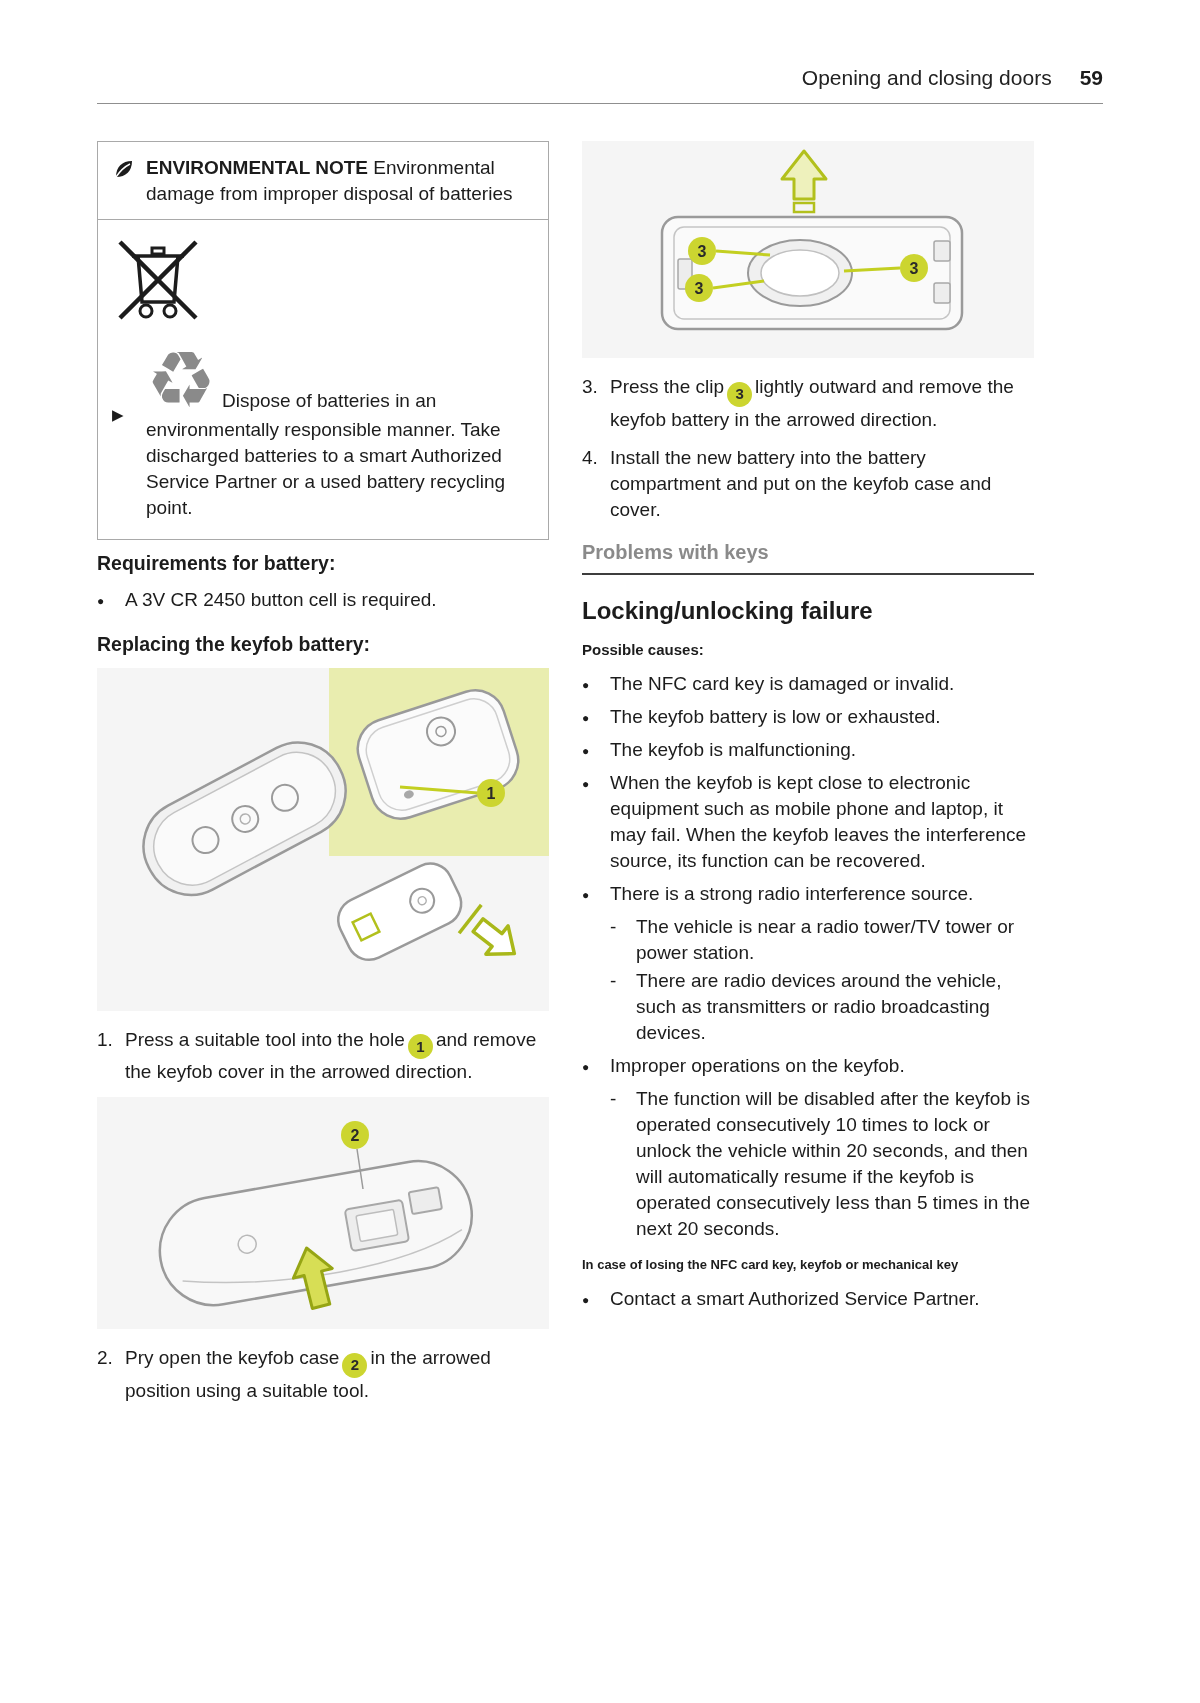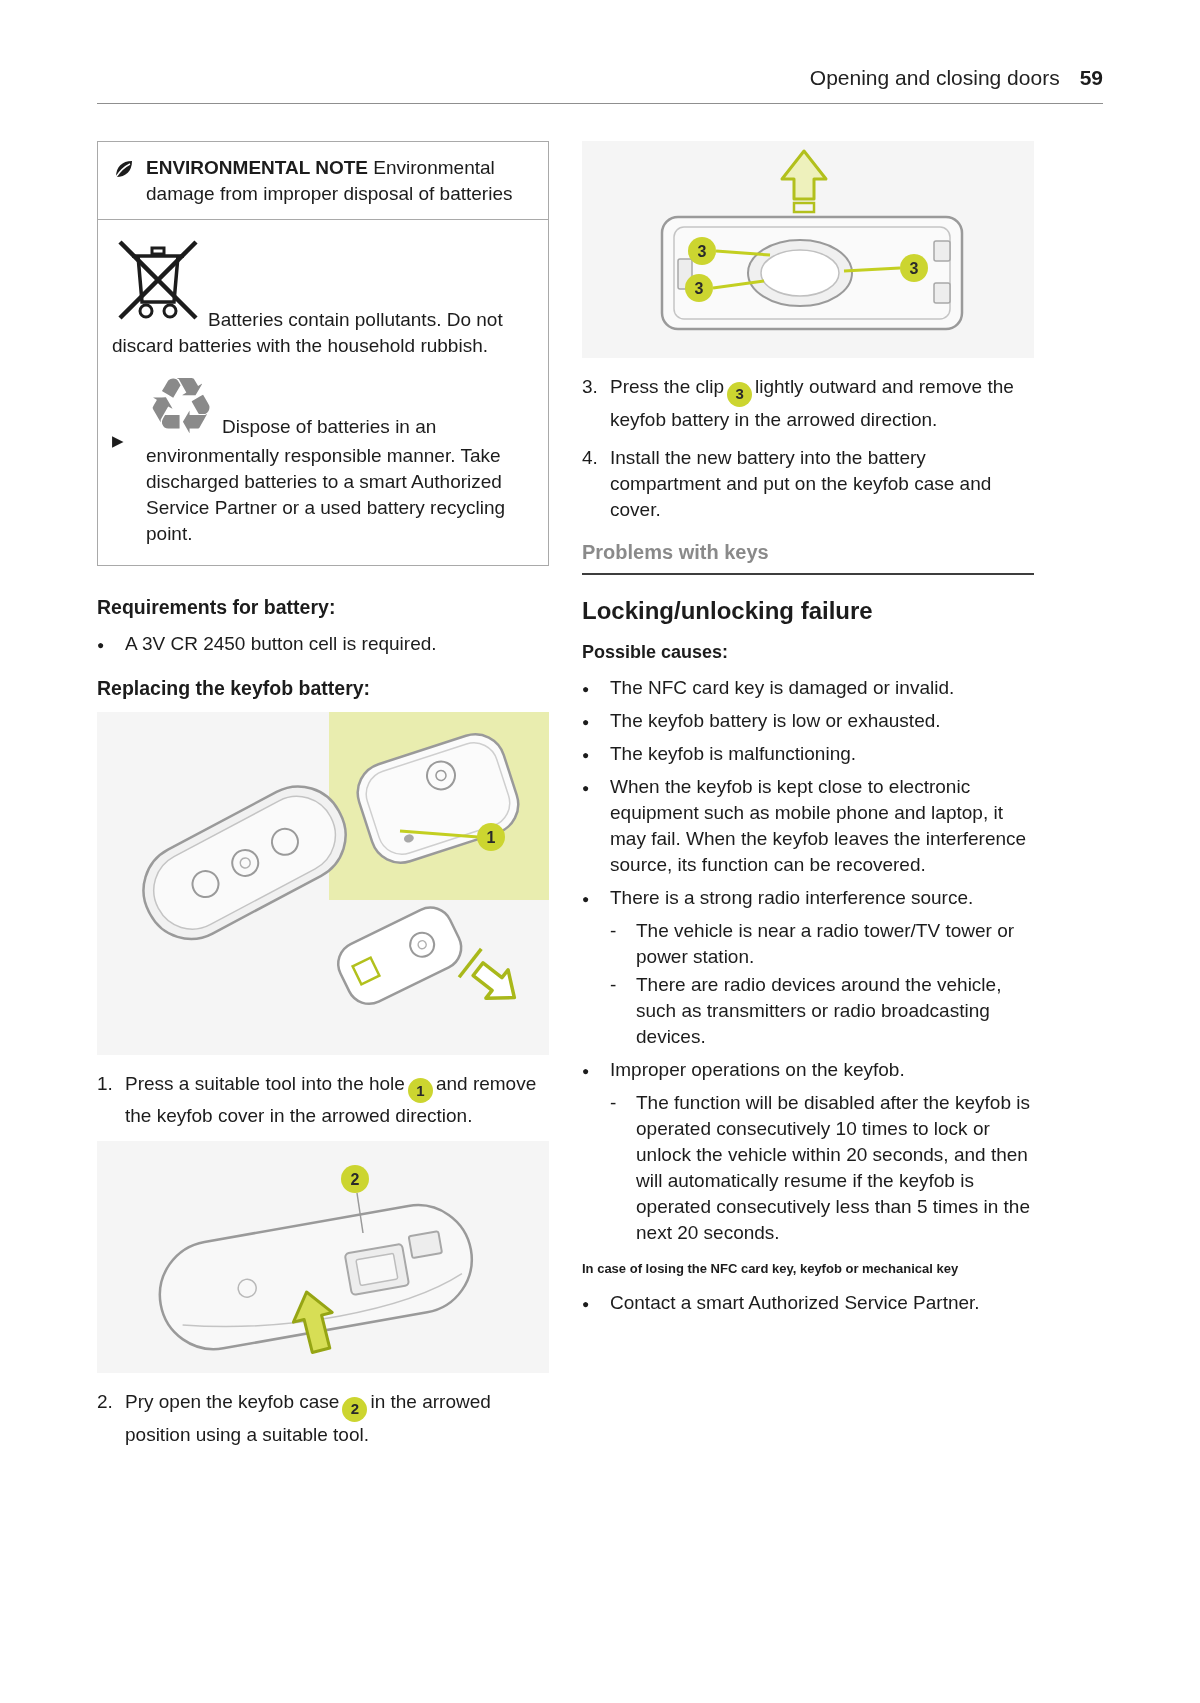--- a/index.html
+++ b/index.html
@@ -5,42 +5,42 @@
   * { margin:0; padding:0; box-sizing:border-box; }
   html,body { background:#ffffff; }
   body {
     width:1200px; height:1703px;
     font-family:"Liberation Sans", sans-serif;
     color:#1c1c1c; position:relative; overflow:hidden;
   }
   .page { padding:38px 97px 0 97px; }
 
   
-  .hdr { display:flex; justify-content:flex-end; align-items:baseline; gap:20px;
+  .hdr { display:flex; justify-content:flex-end; align-items:baseline; gap:28px;
          font-size:21px; padding-bottom:13px; border-bottom:1.5px solid #8f8f8f; }
   .hdr-title { color:#222; }
   .hdr-num { font-weight:bold;margin-top:28px; }
 
   .cols { display:flex; gap:33px; margin-top:37px; }
   .col { width:452px; flex:none; font-size:19px; line-height:1.37; }
 
   
   .envbox { border:1px solid #a9a9a9; }
   .env-title { display:flex; padding:13px 14px 12px 14px; border-bottom:1px solid #a9a9a9; }
   .env-leaf { width:34px; flex:none; padding-top:2px; }
   .env-title-text b { font-weight:bold;text-align:right; }
   .env-body { padding:14px 14px 18px 14px; }
   .env-p1 { margin-bottom:10px; }
   .env-p1 svg { margin-right:4px; }
   .env-row { display:flex; margin-top:6px; }
   .env-marker { width:34px; flex:none; padding-top:62px; font-size:15px; color:#1c1c1c; }
   .recycle-glyph { font-family:"DejaVu Sans", sans-serif; font-size:78px; line-height:0.95;
                    color:#8a8a8a; margin-right:6px; }
 
-  h3.bold-h { font-size:19.5px; font-weight:bold; margin:28px 0 10px 0; }
+  h3.bold-h { font-size:19.5px; font-weight:bold; margin:10px 0 10px 0; }
   h3.bold-h.tight { margin-top:18px; }
 
   .bullet { display:flex; margin-bottom:7px; }
   .bullet-dot { width:28px; flex:none; font-size:12px; padding-top:6px; }
   .bullet-body { flex:1; }
 
   .dashitem { display:flex; margin:2px 0 2px 28px; }
   .dash-mark { width:26px; flex:none; }
   .dash-body { flex:1; }
 
@@ -53,21 +53,21 @@
 
   .badge {
     display:inline-flex; width:25px; height:25px; border-radius:50%;
     background:#ccd530; color:#2a2a2a; font-size:15px; font-weight:bold;
     align-items:center; justify-content:center; vertical-align:-6px; margin:0 3px;
   }
 
   .section-h { color:#8a8a8a; font-size:20px; font-weight:bold; margin-top:16px; padding-bottom:7px;
                border-bottom:2px solid #3d3d3d; }
   .sub-h { font-size:24px; font-weight:bold; margin:20px 0 12px 0; }
-  .causes-h { font-size:18px; font-weight:bold; margin:0 0 10px 0; }
+  .causes-h { font-size:15px; font-weight:bold; margin:0 0 10px 0; }
   .losing-h { font-size:13px; font-weight:bold; margin:14px 0 12px 0; }
 </style>
 </head>
 <body>
 
 <div class="page">
 
   <div class="hdr">
     <span class="hdr-title">Opening and closing doors</span>
     <span class="hdr-num">59</span>
@@ -92,21 +92,21 @@
         <div class="env-body">
           <div class="env-p1">
             <svg width="92" height="92" viewBox="0 0 92 92">
               <rect x="40" y="14" width="12" height="6" fill="none" stroke="#1c1c1c" stroke-width="3"></rect>
               <line x1="20" y1="22" x2="72" y2="22" stroke="#1c1c1c" stroke-width="3.5"></line>
               <path d="M26 22 L30 68 L62 68 L66 22" fill="none" stroke="#1c1c1c" stroke-width="3.5"></path>
               <circle cx="34" cy="77" r="6" fill="none" stroke="#1c1c1c" stroke-width="3"></circle>
               <circle cx="58" cy="77" r="6" fill="none" stroke="#1c1c1c" stroke-width="3"></circle>
               <line x1="8" y1="8" x2="84" y2="84" stroke="#1c1c1c" stroke-width="4.5"></line>
               <line x1="84" y1="8" x2="8" y2="84" stroke="#1c1c1c" stroke-width="4.5"></line>
-            </svg><span>Batteries contain pollutants. Do not discard batteries with the household rubbish.</span>
+            </svg>
           </div>
           <div class="env-row">
             <span class="env-marker">▶</span>
             <div class="env-rowtext">
               <span class="recycle-glyph">♻</span><span>Dispose of batteries in an environmentally responsible manner. Take discharged batteries to a smart Authorized Service Partner or a used battery recycling point.</span>
             </div>
           </div>
         </div>
       </div>
 

